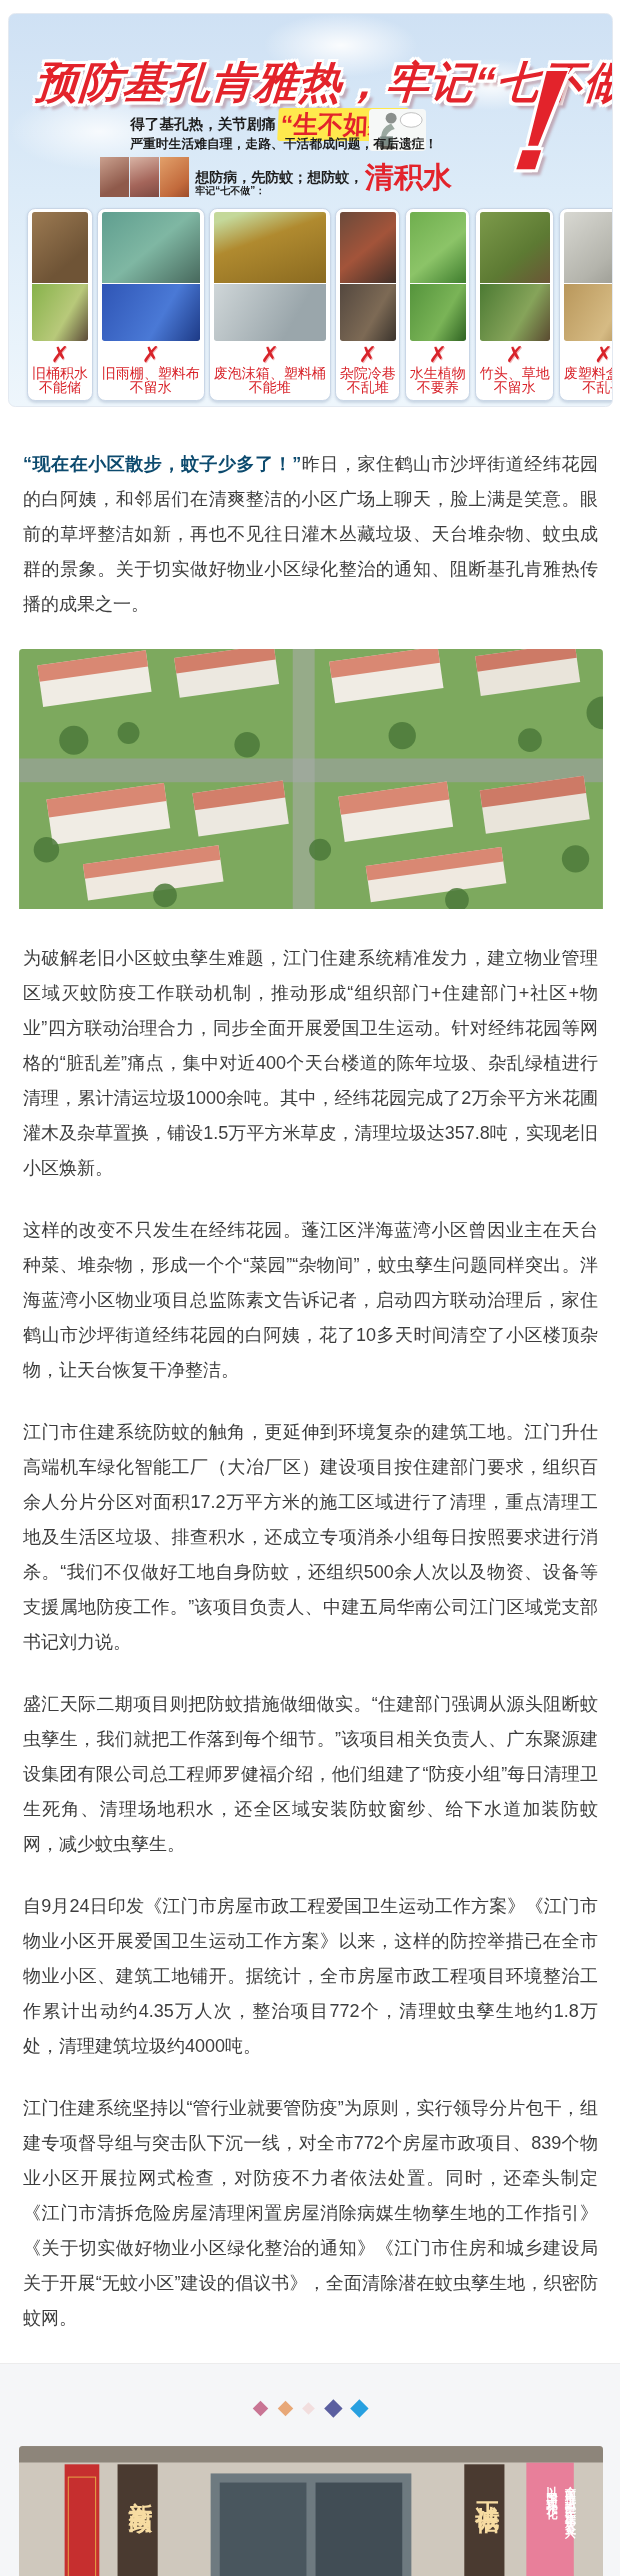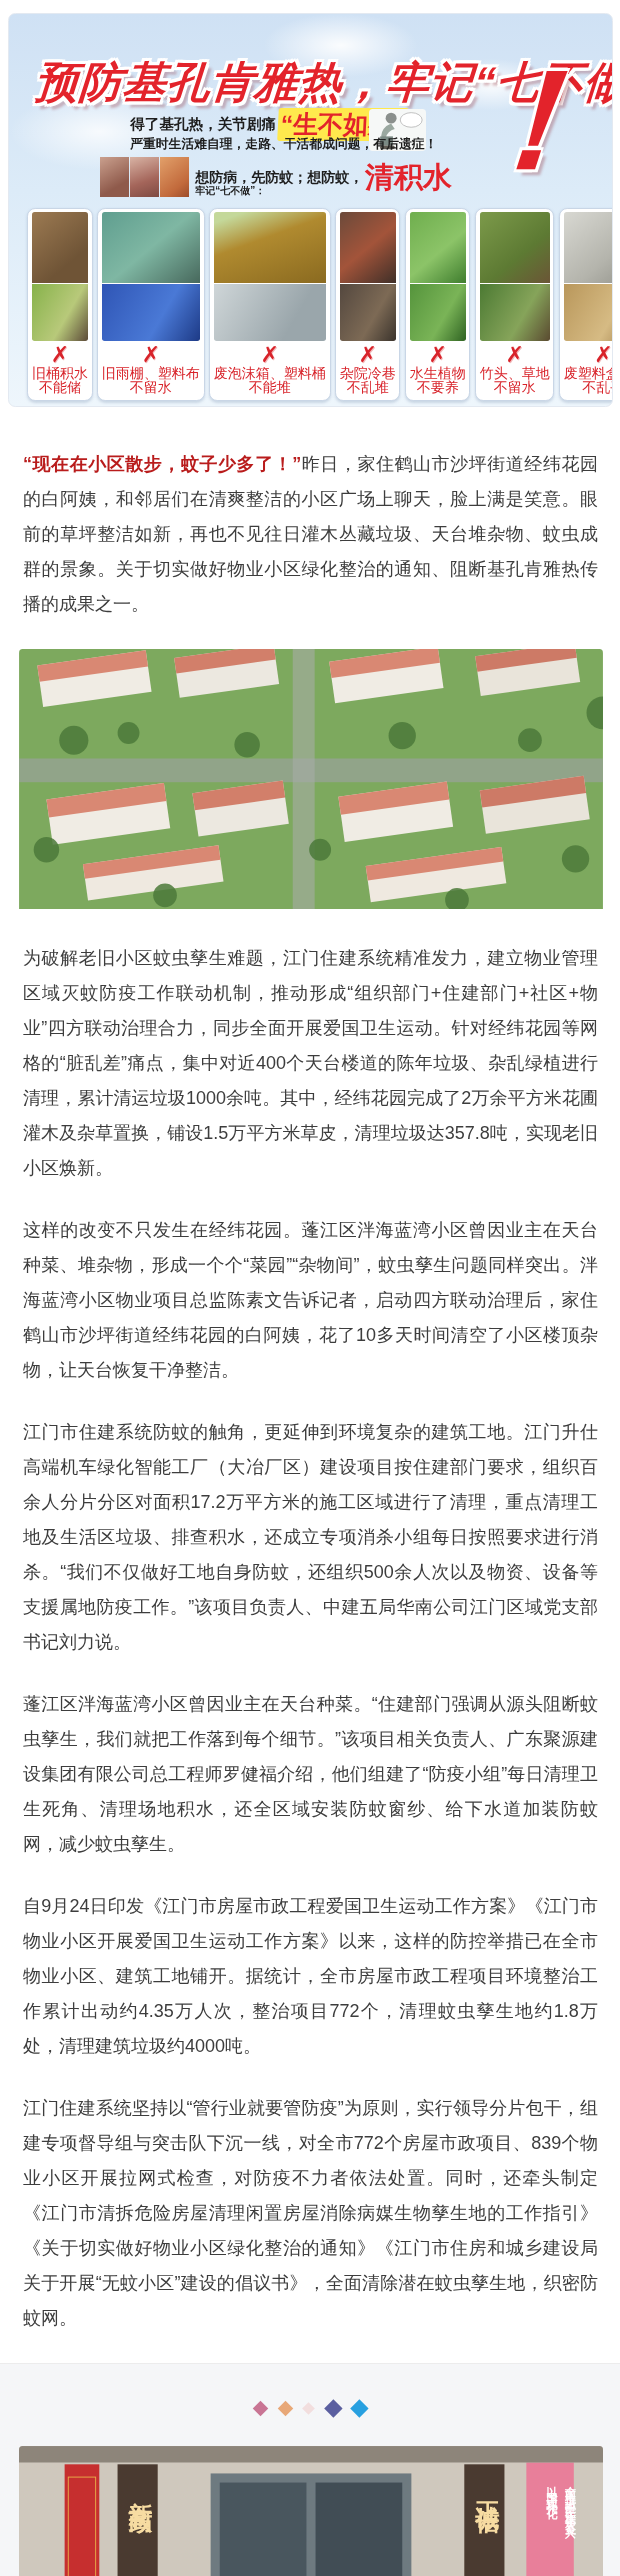--- a/index.html
+++ b/index.html
@@ -61,21 +61,21 @@
   .c1 .photoA{background:linear-gradient(140deg,#9c7a52,#6f5436 70%);} .c1 .photoB{background:linear-gradient(120deg,#86b24a,#b8c97a 60%,#5c4a38);}
   .c2 .photoA{background:linear-gradient(140deg,#5f9e8f,#7fb7a3 50%,#47685c);} .c2 .photoB{background:linear-gradient(120deg,#2f55b5,#4a79d6 60%,#1d3a86);}
   .c3 .photoA{background:linear-gradient(160deg,#c4d89a 10%,#b08a2f 40%,#8a6a20);} .c3 .photoB{background:linear-gradient(120deg,#cfd6d8,#9aa6ab 70%);}
   .c4 .photoA{background:linear-gradient(140deg,#6b4a3a,#a3543a 50%,#3f2f28);} .c4 .photoB{background:linear-gradient(120deg,#54483f,#7d6a55 60%,#3a332c);}
   .c5 .photoA{background:linear-gradient(140deg,#6fae4e,#8cc468 55%,#3f7d2e);} .c5 .photoB{background:linear-gradient(120deg,#55943c,#7ab457 60%,#2f6322);}
   .c6 .photoA{background:linear-gradient(140deg,#7c9a4a,#5d7a33 60%,#6b5536);} .c6 .photoB{background:linear-gradient(120deg,#4c7a33,#86a45a 60%,#5a4a30);}
   .c7 .photoA{background:linear-gradient(140deg,#d8d8d2,#b4b4ac 60%,#8e8e86);} .c7 .photoB{background:linear-gradient(120deg,#b9975b,#d6bb84 60%,#93713e);}
   
   .article { padding:40px 23px 0; }
   .article p { font-size:18px; line-height:35px; text-align:justify; color:#3d3d3d; margin-bottom:27px; }
-  .hl-orange { color:#b91c1c; font-weight:bold; }
+  .hl-orange { color:#0c4a6e; font-weight:bold; }
   .photo-wrap { margin:3.7px -4.6px 29px; }
   .photo-frame { position:relative; width:584px; margin:0 auto; border-radius:3.7px; overflow:hidden; }
   
   .section-break { background:#f5f6f8; border-top:0.9px solid #ececec; padding:38px 0 24px; margin-top:12.8px; }
   .diamonds { display:flex; justify-content:center; align-items:center; gap:13.7px; }
   .diamond { display:block; transform:rotate(45deg); }
   .d-sm { width:9px; height:9px; }
   .d-md { width:11px; height:11px; }
   .d-lg { width:12.8px; height:12.8px; }
   
@@ -238,21 +238,21 @@
           <circle cx="160" cy="270" r="13"></circle>
             <circle cx="480" cy="275" r="13"></circle>
         </g>
       </svg>
     </div>
   </div>
 
   <p>为破解老旧小区蚊虫孳生难题，江门住建系统精准发力，建立物业管理区域灭蚊防疫工作联动机制，推动形成“组织部门+住建部门+社区+物业”四方联动治理合力，同步全面开展爱国卫生运动。针对经纬花园等网格的“脏乱差”痛点，集中对近400个天台楼道的陈年垃圾、杂乱绿植进行清理，累计清运垃圾1000余吨。其中，经纬花园完成了2万余平方米花圃灌木及杂草置换，铺设1.5万平方米草皮，清理垃圾达357.8吨，实现老旧小区焕新。</p>
   <p>这样的改变不只发生在经纬花园。蓬江区泮海蓝湾小区曾因业主在天台种菜、堆杂物，形成一个个“菜园”“杂物间”，蚊虫孳生问题同样突出。泮海蓝湾小区物业项目总监陈素文告诉记者，启动四方联动治理后，家住鹤山市沙坪街道经纬花园的白阿姨，花了10多天时间清空了小区楼顶杂物，让天台恢复干净整洁。</p>
   <p>江门市住建系统防蚊的触角，更延伸到环境复杂的建筑工地。江门升仕高端机车绿化智能工厂（大冶厂区）建设项目按住建部门要求，组织百余人分片分区对面积17.2万平方米的施工区域进行了清理，重点清理工地及生活区垃圾、排查积水，还成立专项消杀小组每日按照要求进行消杀。“我们不仅做好工地自身防蚊，还组织500余人次以及物资、设备等支援属地防疫工作。”该项目负责人、中建五局华南公司江门区域党支部书记刘力说。</p>
-  <p>蓬江区泮海蓝湾小区曾因业主在天台种菜。“住建部门强调从源头阻断蚊虫孳生，我们就把工作落到每个细节。”该项目相关负责人、广东聚源建设集团有限公司总工程师罗健福介绍，他们组建了“防疫小组”每日清理卫生死角、清理场地积水，还全区域安装防蚊窗纱、给下水道加装防蚊网，减少蚊虫孳生。</p>
+  <p>盛汇天际二期项目则把防蚊措施做细做实。“住建部门强调从源头阻断蚊虫孳生，我们就把工作落到每个细节。”该项目相关负责人、广东聚源建设集团有限公司总工程师罗健福介绍，他们组建了“防疫小组”每日清理卫生死角、清理场地积水，还全区域安装防蚊窗纱、给下水道加装防蚊网，减少蚊虫孳生。</p>
   <p>自9月24日印发《江门市房屋市政工程爱国卫生运动工作方案》《江门市物业小区开展爱国卫生运动工作方案》以来，这样的防控举措已在全市物业小区、建筑工地铺开。据统计，全市房屋市政工程项目环境整治工作累计出动约4.35万人次，整治项目772个，清理蚊虫孳生地约1.8万处，清理建筑垃圾约4000吨。</p>
   <p>江门住建系统坚持以“管行业就要管防疫”为原则，实行领导分片包干，组建专项督导组与突击队下沉一线，对全市772个房屋市政项目、839个物业小区开展拉网式检查，对防疫不力者依法处置。同时，还牵头制定《江门市清拆危险房屋清理闲置房屋消除病媒生物孳生地的工作指引》《关于切实做好物业小区绿化整治的通知》《江门市住房和城乡建设局关于开展“无蚊小区”建设的倡议书》，全面清除潜在蚊虫孳生地，织密防蚊网。</p>
 </div>
 
 <div class="section-break">
   <div class="diamonds">
     <span class="diamond d-md" style="background: rgb(201, 117, 148);"></span>
     <span class="diamond d-md" style="background: rgb(232, 168, 120);"></span>
     <span class="diamond d-sm" style="background: rgb(242, 222, 222);"></span>
     <span class="diamond d-lg" style="background: rgb(91, 95, 160);"></span>

